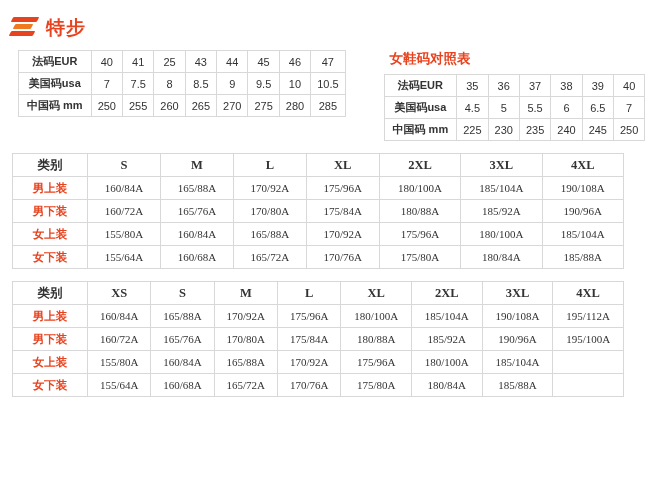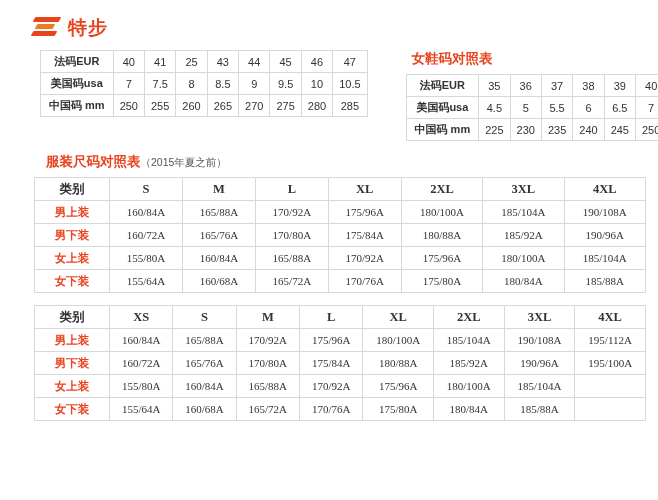--- a/index.html
+++ b/index.html
@@ -12,21 +12,21 @@
     background: #ffffff;
     font-family: "Liberation Sans", sans-serif;
     color: #333;
     overflow: hidden;
   }
   .page {
     position: relative;
     width: 658px;
     height: 500px;
     box-sizing: border-box;
-    padding: 10px 28px;
+    padding: 10px 6px;
   }
 
   
   .logo-row {
     height: 34px;
     display: flex;
     align-items: center;
     gap: 6px;
     padding-left: 4px;
   }
@@ -201,23 +201,20 @@
           </tr>
         </tbody>
       </table>
     </div>
 
   </div>
 
   <div class="spacer-10"></div>
 
   <div>
-    <div class="sec-title">
-      <span>服装尺码对照表</span><span class="note">（2015年夏之前）</span>
-    </div>
     <table class="app-table">
       <tbody>
         <tr class="hdrow">
           <td class="hd">类别</td>
           <td class="hd">S</td>
           <td class="hd">M</td>
           <td class="hd">L</td>
           <td class="hd">XL</td>
           <td class="hd">2XL</td>
           <td class="hd">3XL</td>

